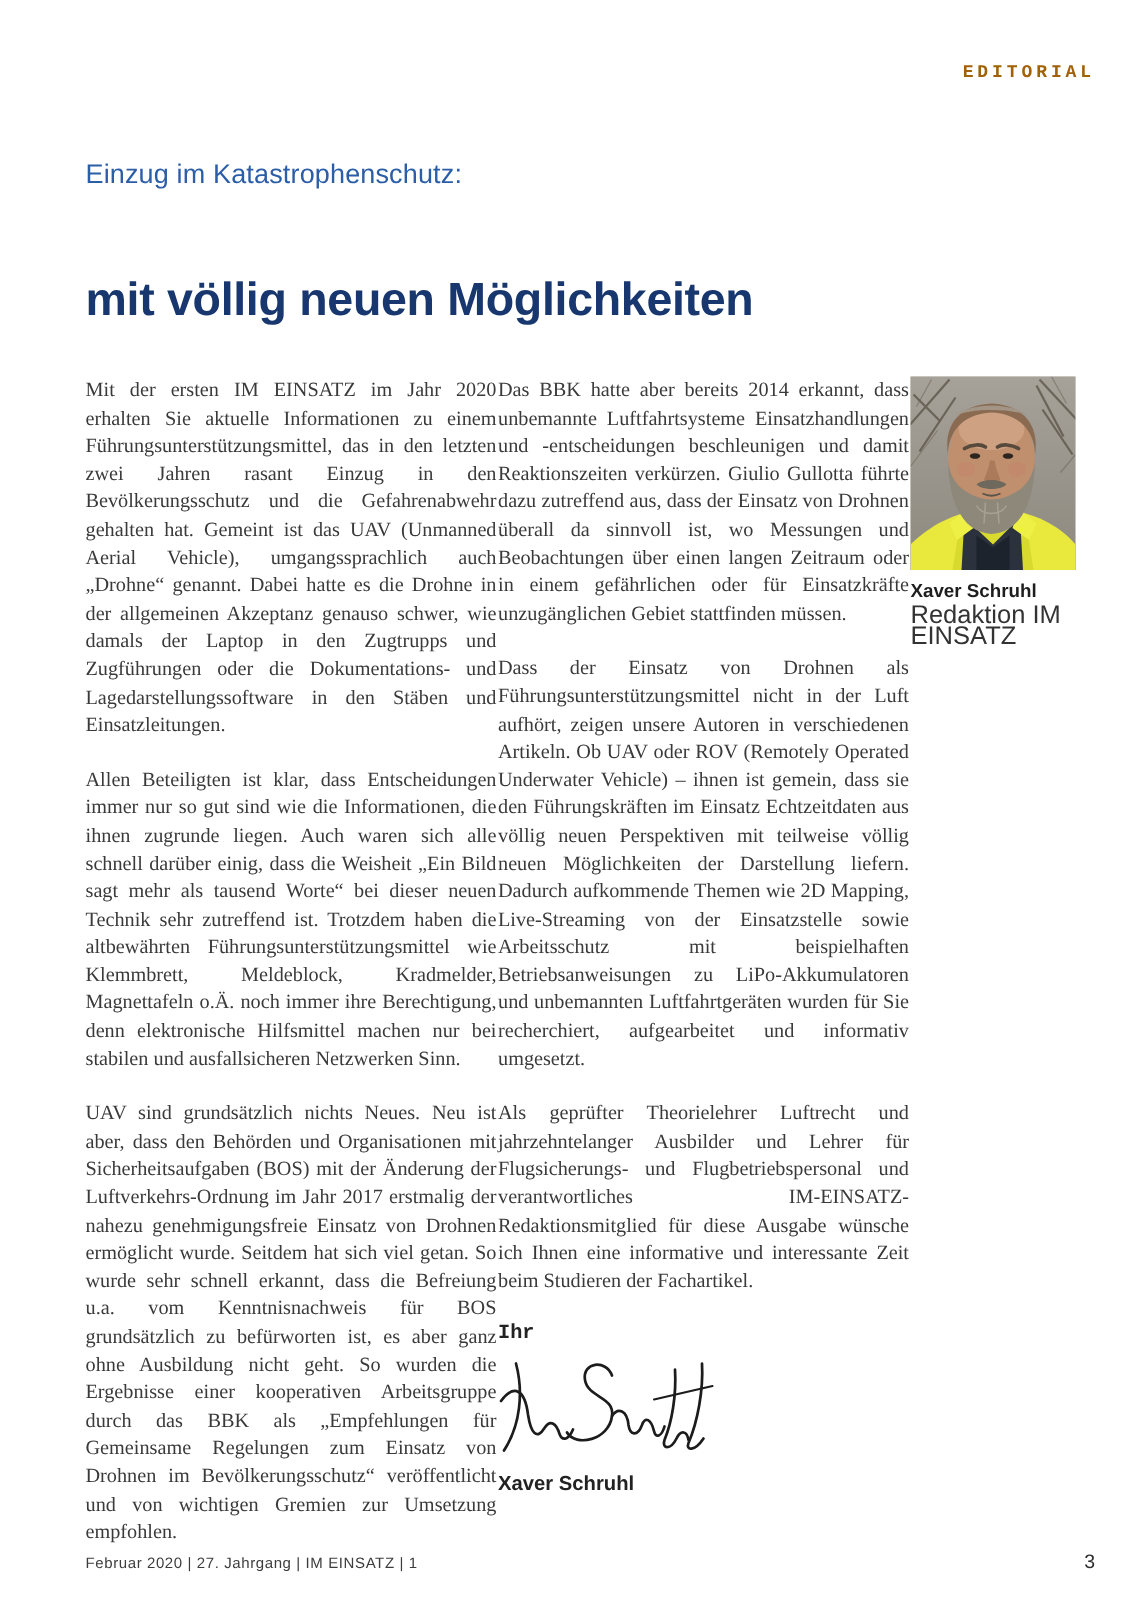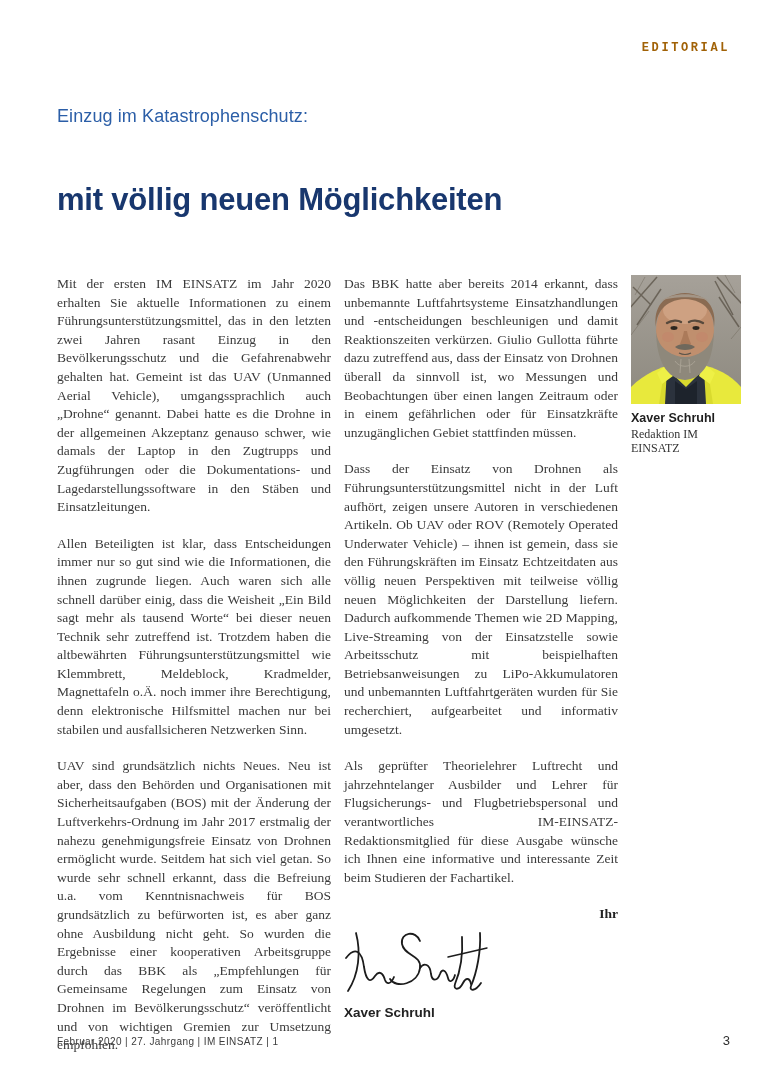--- a/index.html
+++ b/index.html
@@ -17,44 +17,44 @@
     font-family:"Liberation Sans",sans-serif;font-size:18px;font-weight:400;
     color:#2b5ea7;letter-spacing:.1px;
   }
   .headline{
     position:absolute;top:140px;left:57px;margin:0;
     font-family:"Liberation Sans",sans-serif;font-size:31px;line-height:40px;
     font-weight:700;color:#18376e;letter-spacing:-.2px;
   }
   .content{
     position:absolute;top:251px;left:57px;width:684px;
-    display:flex;gap:13px;align-items:flex-start;margin-top:24px;
+    display:flex;gap:1px;align-items:flex-start;
   }
   .col{
     width:274px;font-size:13.5px;line-height:18.6px;color:#3a3a3a;
     text-align:justify;hyphens:auto;-webkit-hyphens:auto;
   }
   .col p{margin:0 0 18px 0;}
   .salutation{
-    font-family:Liberation Serif, serif;font-weight:700;font-size:13.5px;
-    color:#222;margin:14px 0 4px 0 !important;text-align:right;
+    font-family:Liberation Mono, monospace;font-weight:700;font-size:13.5px;
+    color:#222;margin:14px 0 4px 0 !important;text-align:left;
   }
   .signature{display:block;margin:2px 0 2px 0;}
   .sig-name{
     font-family:"Liberation Sans",sans-serif;font-weight:700;font-size:13.5px;
     color:#222;margin:6px 0 0 0 !important;text-align:left;
   }
   .rail{width:110px;}
   .photo-frame{width:110px;height:129px;overflow:hidden;background:#9a968d;}
   .cap-name{
     font-family:"Liberation Sans",sans-serif;font-weight:700;font-size:12.5px;
     color:#1e1e1e;margin-top:7px;line-height:15px;
   }
   .cap-role{
-    font-family:Liberation Serif, serif;font-size:12px;color:#333;
+    font-family:Liberation Sans, sans-serif;font-size:17px;color:#333;
     line-height:14px;margin-top:1px;
   }
   .footer{
     position:absolute;left:57px;right:33px;top:1033px;
     display:flex;justify-content:space-between;align-items:baseline;
   }
   .footer-left{
     font-family:"Liberation Sans",sans-serif;font-size:10px;color:#3c3c3c;
     letter-spacing:.4px;
   }

